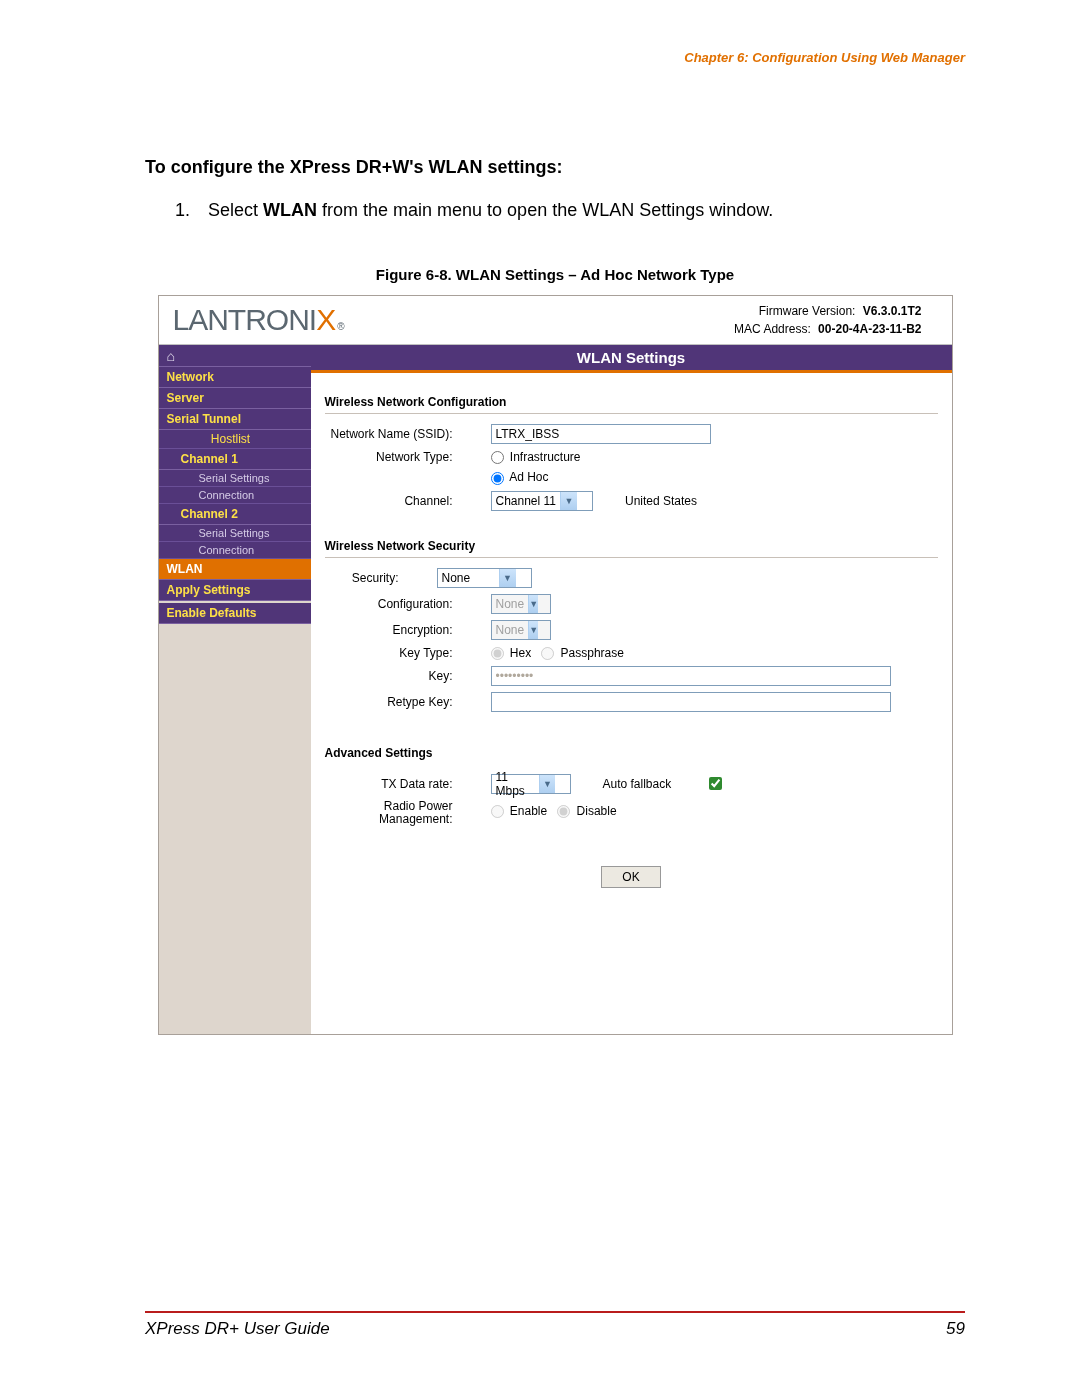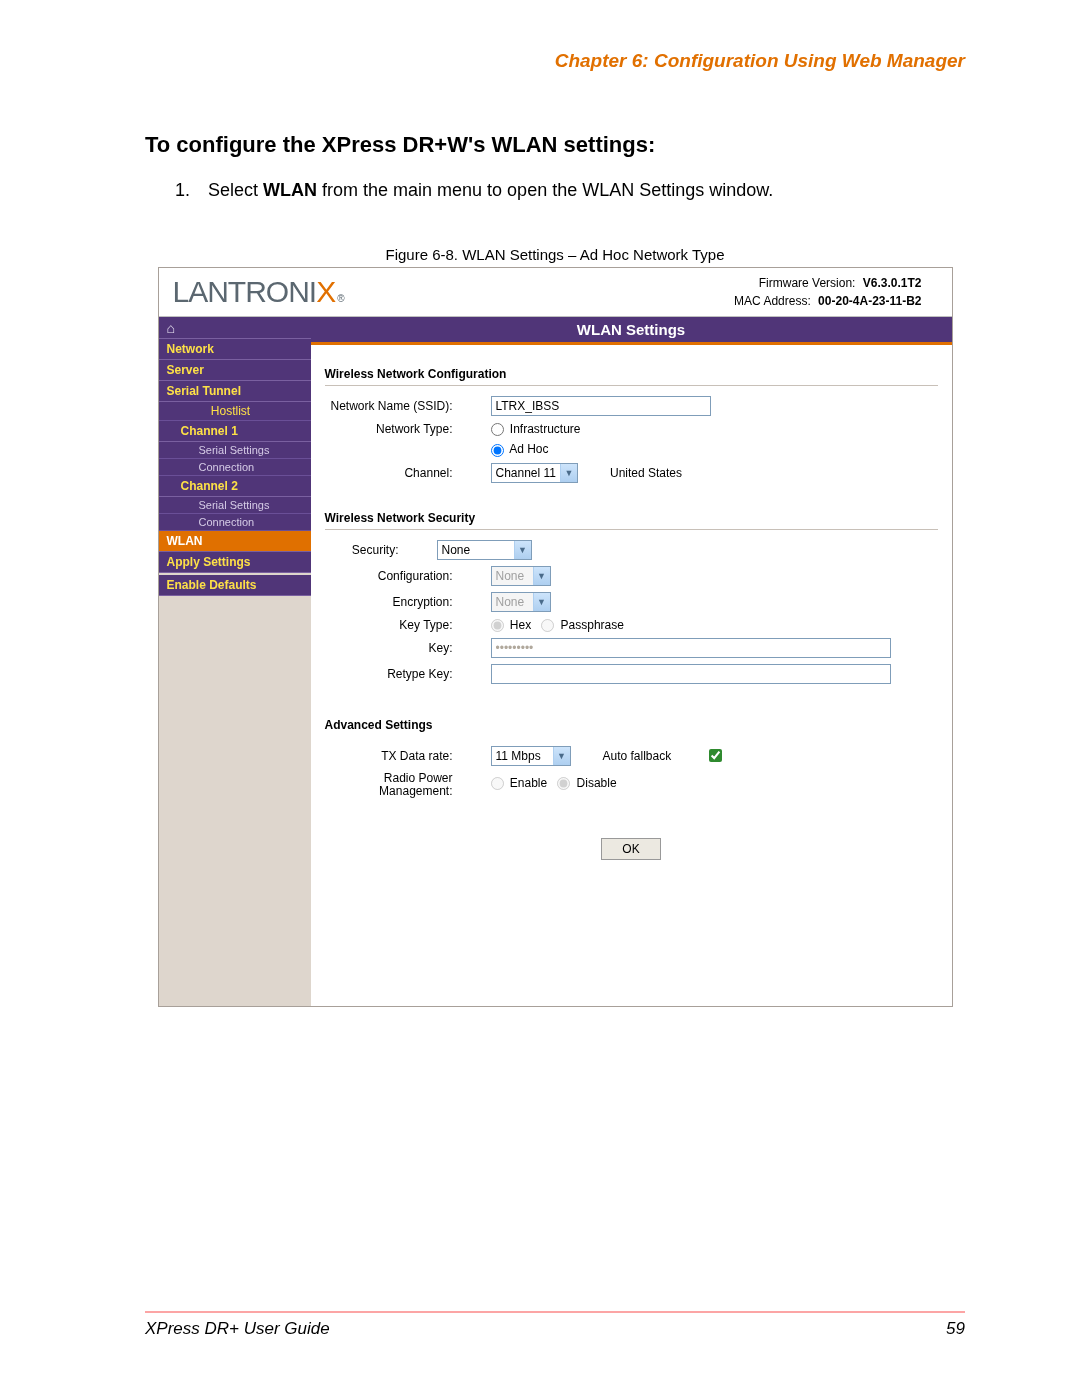--- a/index.html
+++ b/index.html
@@ -11,41 +11,41 @@
     color: #000;
     position: relative;
   }
   .page {
     padding: 50px 115px 0 145px;
   }
   .chapter-header {
     color: #e17000;
     font-style: italic;
     font-weight: bold;
-    font-size: 19px;
+    font-size: 13px;
     text-align: right;
-    margin-bottom: 60px;
+    margin-bottom: 92px;
   }
   .section-title {
     font-weight: bold;
-    font-size: 22px;
+    font-size: 18px;
     margin-bottom: 22px;
   }
   .step-line {
     font-size: 18px;
     margin-left: 30px;
     margin-bottom: 45px;
   }
   .step-line .num { display: inline-block; width: 28px; }
   .step-line .bold { font-weight: bold; }
   .figure-caption {
-    font-weight: normal;
+    font-weight: bold;
     text-align: center;
     font-size: 15px;
-    margin-bottom: 4px;
+    margin-bottom: 12px;
   }
   
   .app-frame {
     width: 795px;
     margin: 0 auto;
     border: 1px solid #a8a099;
     background: #fff;
   }
   .app-header {
     display: flex;
@@ -158,21 +158,21 @@
     height: 20px;
     padding: 0 4px;
     font-size: 12px;
     font-family: inherit;
   }
   .select {
     border: 1px solid #7f9db9;
     height: 20px;
     font-size: 12px;
     background: #fff;
-    padding: 0 0 0 4px;
+    padding: 0 15px 0 4px;
     display: inline-flex;
     align-items: center;
     position: relative;
   }
   .select .arrow {
     width: 17px;
     height: 18px;
     background: linear-gradient(#cde4fb, #aecff0);
     border-left: 1px solid #aecff0;
     margin-left: 4px;
@@ -196,21 +196,21 @@
     font-size: 12px;
     border: 1px solid #999;
     background: #ece9e1;
   }
   
   .footer {
     position: absolute;
     left: 145px;
     right: 115px;
     bottom: 58px;
-    border-top: 2px solid #fca5a5;
+    border-top: 2px solid #b91c1c;
     padding-top: 6px;
     display: flex;
     justify-content: space-between;
     font-style: italic;
     font-size: 17px;
   }
   .footer .right { font-style: italic; }
 </style>
 </head>
 <body>

